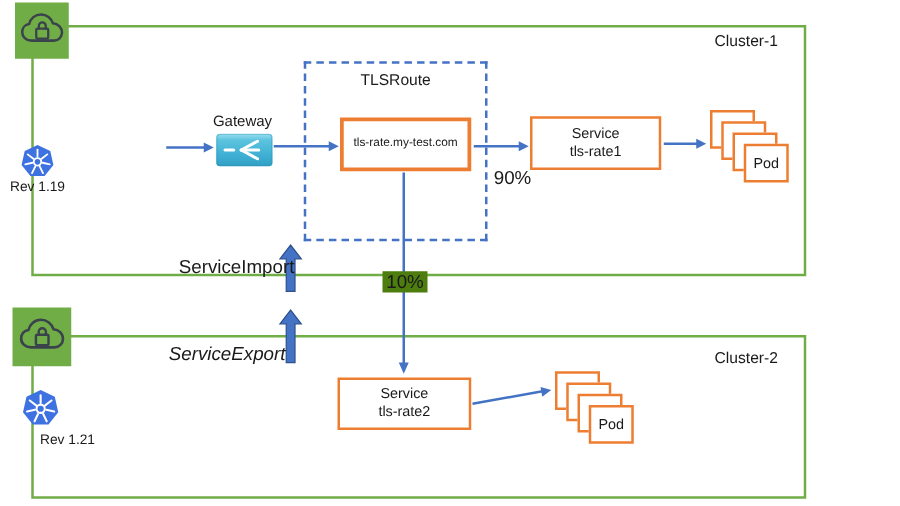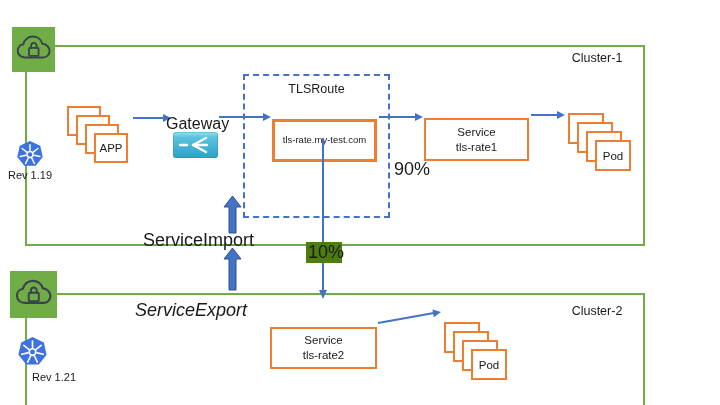--- a/index.html
+++ b/index.html
@@ -1,21 +1,21 @@
 <!DOCTYPE html>
 <html style="--cluster_border: #70AD47; --node_border: #ED7D31; --arrow: #4472C4; --arrow_dark: #2F528F; --gateway_fill: #3FB0D4; --kubernetes_blue: #3D72E0; --icon_stroke: #3A424C;"><head>
 <meta charset="utf-8">
 <style>
   html,body{margin:0;padding:0;background:#ffffff;}
   .stage{
     position:relative;width:720px;height:405px;background:#fff;
     font-family:"Liberation Sans","DejaVu Sans",sans-serif;color:#1a1a1a;
     overflow:hidden;
   }
-  .abs{position:absolute;margin-top:25px;}
+  .abs{position:absolute;}
   .cluster{
     border:2px solid var(--cluster_border,#70AD47);
     background:transparent;box-sizing:border-box;z-index:1;
   }
   .cluster-label{font-size:12.5px;text-align:center;z-index:4;}
   .corner-icon{
     background:var(--cluster_border,#70AD47);z-index:4;
     display:flex;align-items:center;justify-content:center;
   }
   .k8s-label{font-size:11px;text-align:center;z-index:4;white-space:nowrap;}
@@ -29,28 +29,28 @@
     background:#fff;border:2.5px solid var(--node_border,#ED7D31);
     box-sizing:border-box;display:flex;flex-direction:column;align-items:center;
     justify-content:center;text-align:center;z-index:2;font-size:11.5px;line-height:1.3;
   }
   .hostname-box{border-width:3px;font-size:9.5px;}
   .dashed-box{
     border:2px dashed var(--arrow,#4472C4);box-sizing:border-box;z-index:1;
     background:transparent;
   }
   .dashed-title{font-size:12.5px;text-align:center;z-index:2;}
-  .gw-label{font-size:16px;text-align:center;z-index:4;white-space:nowrap;}
+  .gw-label{font-size:12px;text-align:center;z-index:4;white-space:nowrap;}
   .gateway-box{
     border-radius:3px;z-index:4;
     background:linear-gradient(180deg,#9ae0f1 0%,#5cc3de 20%,#3fb0d4 65%,#319fc4 100%);
     box-shadow:0 0 0 1px rgba(40,140,170,.35) inset;
     display:flex;align-items:center;justify-content:center;
   }
-  .annot{font-size:18px;z-index:5;white-space:nowrap;}
+  .annot{font-size:15px;z-index:5;white-space:nowrap;}
   .annot.bg{background:#4d7c0f;padding:0 2px;text-align:center;}
   svg.overlay{position:absolute;left:0;top:0;z-index:3;pointer-events:none;}
 </style>
 </head>
 <body>
 
 <div class="stage">
 
   <div class="abs cluster" style="left:25px;top:20px;width:620px;height:201px;"></div>
   <div class="abs cluster" style="left:25px;top:268px;width:620px;height:131px;"></div>
@@ -100,28 +100,20 @@
         <line x1="19.4" y1="16.3" x2="25.5" y2="17.7"></line>
         <line x1="17" y1="19.6" x2="19.7" y2="25.2"></line>
         <line x1="13" y1="19.6" x2="10.3" y2="25.2"></line>
         <line x1="10.6" y1="16.3" x2="4.5" y2="17.7"></line>
         <line x1="11.5" y1="12.9" x2="6.6" y2="9.1"></line>
       </g>
     </svg>
   </div>
   <div class="abs k8s-label" style="left:0px;top:346px;width:60px;padding-left:24px;">Rev 1.21</div>
 
-  <div class="abs stack" style="left:67px;top:81px;width:61px;height:57px;">
-    <div class="card" style="left:0;top:0;width:34px;height:30px;"></div>
-    <div class="card" style="left:9px;top:9px;width:34px;height:30px;"></div>
-    <div class="card" style="left:18px;top:18px;width:34px;height:30px;"></div>
-    <div class="card" style="left:27px;top:27px;width:34px;height:30px;">
-      <span>APP</span>
-    </div>
-  </div>
 
   <div class="abs gw-label" style="left:166px;top:90px;width:56px;">Gateway</div>
   <div class="abs gateway-box" style="left:173px;top:107px;width:45px;height:26px;">
     <svg width="45" height="26" viewBox="0 0 45 26">
       <g stroke="#ffffff" stroke-width="2.4" stroke-linecap="round" fill="none">
         <line x1="7" y1="13" x2="14" y2="13"></line>
         <line x1="20" y1="13" x2="33" y2="6"></line>
         <line x1="20" y1="13" x2="34" y2="13"></line>
         <line x1="20" y1="13" x2="33" y2="20"></line>
       </g>

